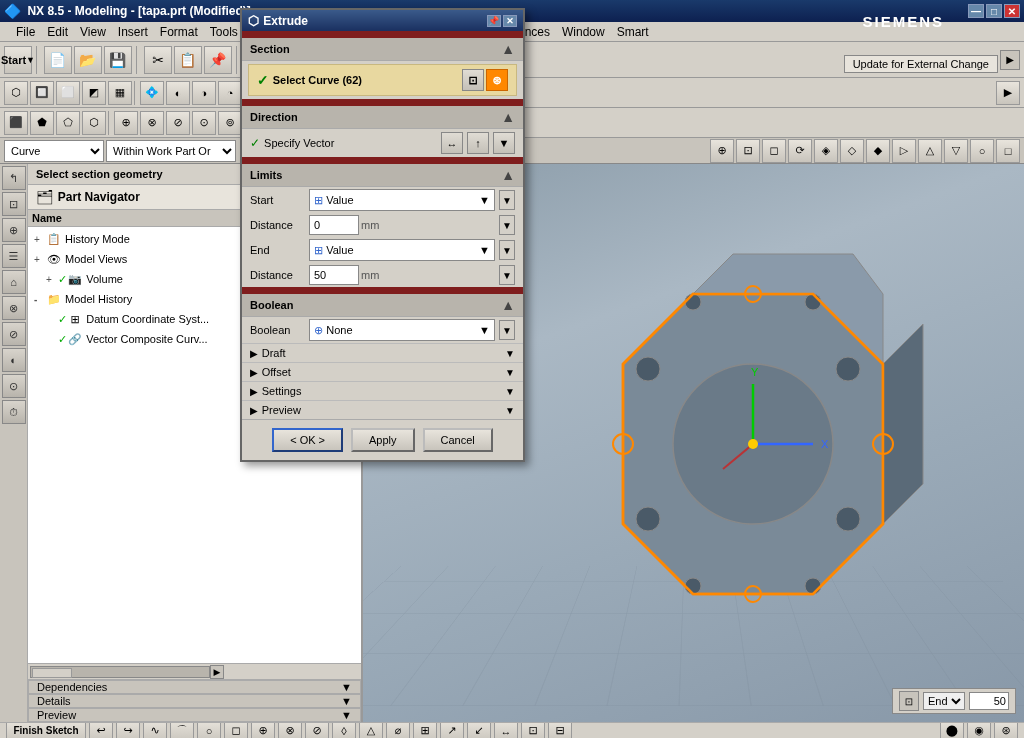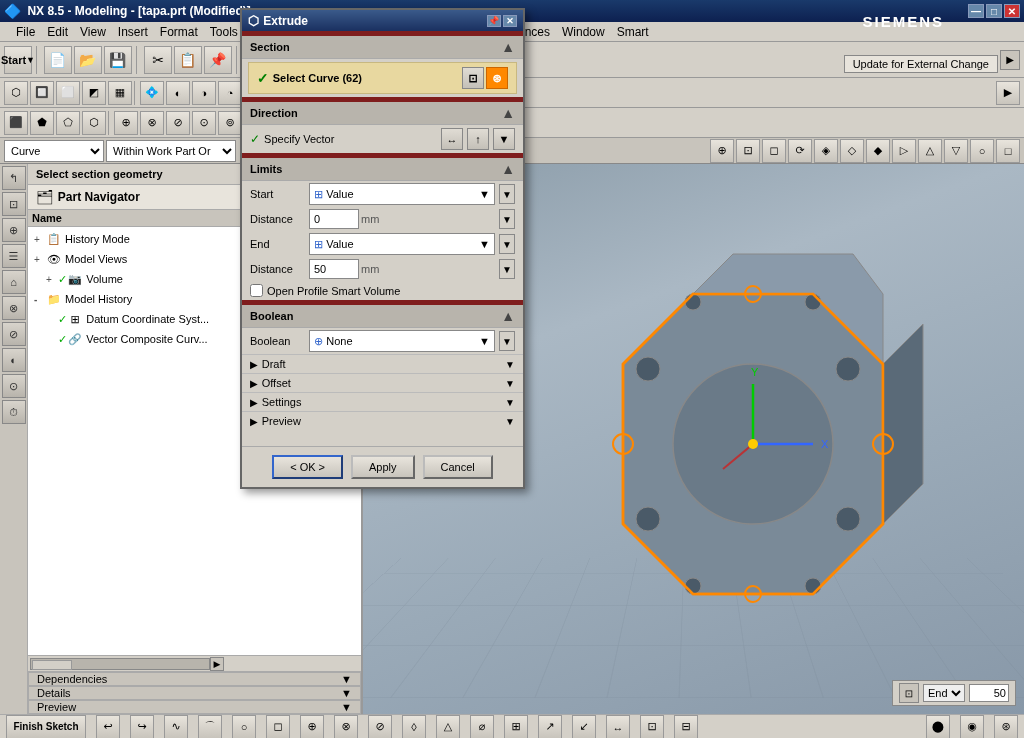--- a/index.html
+++ b/index.html
@@ -202,21 +202,21 @@
     }
 
     .section-header {
       background: #b8b4ac;
       padding: 3px 8px;
       font-size: 11px;
       font-weight: bold;
       display: flex;
       align-items: center;
       justify-content: space-between;
-      border-top: 5px solid #7f1d1d;
+      border-top: 7px solid #7f1d1d;
       border-bottom: 1px solid #aaa;
       cursor: pointer;
     }
     .section-header .collapse-btn { font-size: 14px; font-weight: bold; color: #444; }
 
     .select-curve-row {
       background: #e8d8a0;
       padding: 4px 8px;
       display: flex;
       align-items: center;
@@ -290,21 +290,20 @@
     }
 
     
     #dialog-buttons {
       display: flex;
       justify-content: center;
       gap: 8px;
       padding: 8px;
       border-top: 1px solid #aaa;
       background: #d4d0c8;
-      margin-top: 16px;
     }
     .dialog-btn {
       padding: 4px 16px;
       border: 2px outset #bbb;
       background: linear-gradient(to bottom, #e8e4dc, #c8c4bc);
       font-size: 11px;
       cursor: pointer;
       min-width: 60px;
       text-align: center;
     }
@@ -803,21 +802,21 @@
         <select style="height:18px; font-size:11px; border:1px solid #888;">
           <option>End</option>
         </select>
         <input type="text" class="end-input" value="50" style="">
       </div>
 
     </div>
 
   </div>
 
-  <div id="bottom-status" style="height:24px; background:#d4d0c8; border-top:1px solid #aaa; display:flex; align-items:center; padding:0 6px; gap:10px; overflow:hidden;">
+  <div id="bottom-status" style="height:16px; background:#d4d0c8; border-top:1px solid #aaa; display:flex; align-items:center; padding:0 6px; gap:3px; overflow:hidden;">
     <div class="toolbar2-btn" style="font-size:10px; width:80px; font-weight:bold;">
         <span>Finish Sketch</span>
       </div>
     <div class="toolbar2-btn">
         <span>↩</span>
       </div>
     <div class="toolbar2-btn">
         <span>↪</span>
       </div>
     <div class="toolbar2-btn">
@@ -982,24 +981,20 @@
     <label>Distance</label>
     <div class="field-with-unit">
       <input type="text" class="field-input" value="50" style="">
       <span class="unit-label">mm</span>
     </div>
     <div class="arrow-btn">
         <span>▼</span>
       </div>
   </div>
 
-  <div class="checkbox-row">
-    <input type="checkbox" style="margin: 0px;">
-    <span>Open Profile Smart Volume</span>
-  </div>
 
   <div class="section-header">
     <span>Boolean</span>
     <span class="collapse-btn">▲</span>
   </div>
 
   <div class="field-row">
     <label>Boolean</label>
     <div class="field-select" style="flex:1; height:22px; border:1px solid #888; background:white; display:flex; align-items:center; justify-content:space-between; padding:0 4px; font-size:11px; cursor:pointer;">
       <div style="display:flex; align-items:center; gap:3px;">

